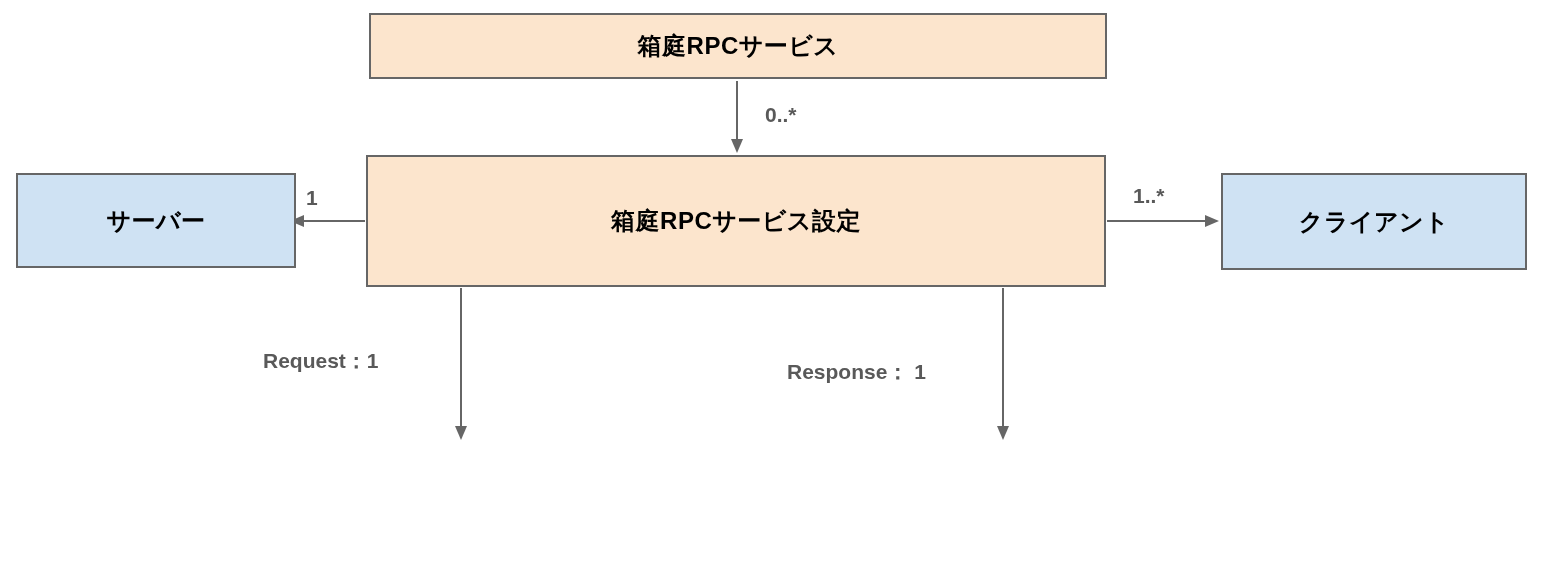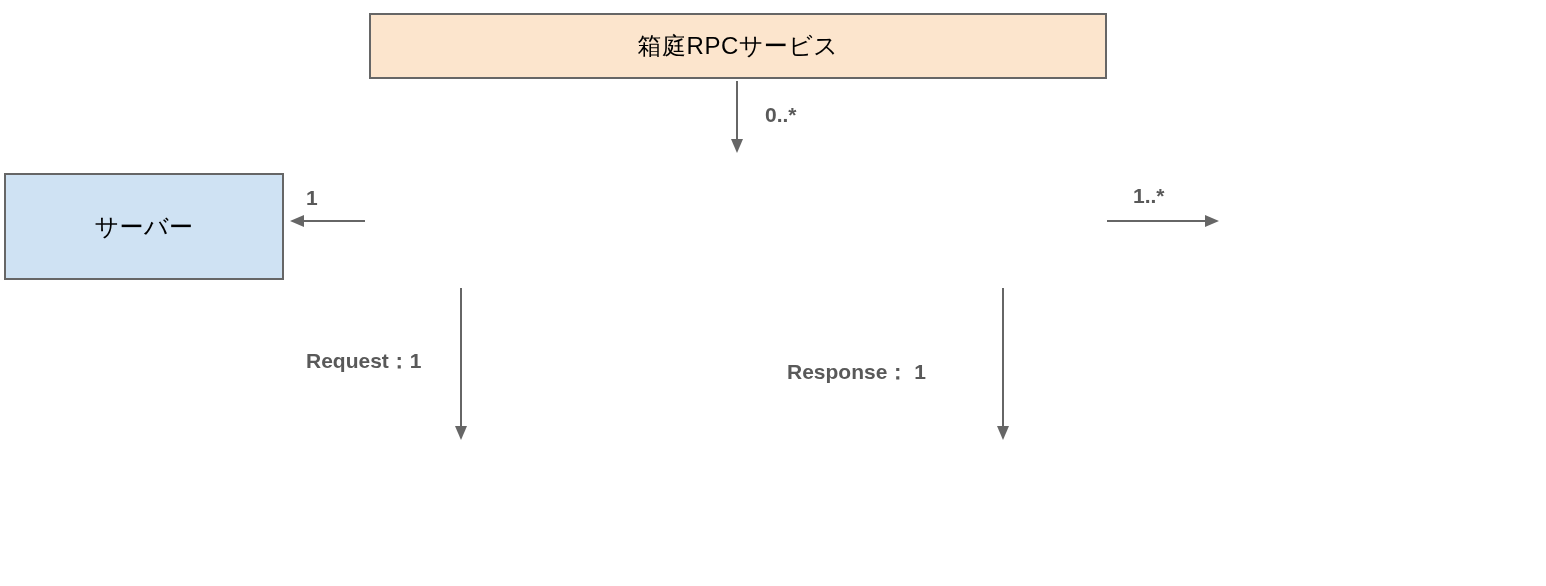--- a/index.html
+++ b/index.html
@@ -6,21 +6,21 @@
     --node-orange:#fce5cd; --node-blue:#cfe2f3; --node-gray:#d9d9d9;
     --border:#666666; --arrow:#666666; --edge-label:#595959;
     --node-text:#000000; --background:#ffffff;
   }
   html,body{margin:0;padding:0;}
   body{background:var(--background);font-family:"Liberation Sans","DejaVu Sans",sans-serif;}
   .canvas{position:relative;width:1546px;height:586px;background:var(--background);overflow:hidden;}
   .node{
     position:absolute;box-sizing:border-box;border:2px solid var(--border);
     display:flex;align-items:center;justify-content:center;
-    font-weight:normal;font-size:24px;color:var(--node-text);
+    font-weight:bold;font-size:24px;color:var(--node-text);
     text-align:center;letter-spacing:0.5px;
   }
   .node--orange{background:var(--node-orange);}
   .node--blue{background:var(--node-blue);}
   .node--gray{background:var(--node-gray);}
   .edge-label{
     position:absolute;font-weight:bold;font-size:21px;color:var(--edge-label);
     white-space:nowrap;
   }
   .arrows{position:absolute;left:0;top:0;width:1546px;height:586px;}
@@ -42,30 +42,36 @@
     <line x1="365" y1="221" x2="304" y2="221" marker-end="url(#ah)"></line>
     <line x1="1107" y1="221" x2="1205" y2="221" marker-end="url(#ah)"></line>
     <line x1="461" y1="288" x2="461" y2="426" marker-end="url(#ah)"></line>
     <line x1="1003" y1="288" x2="1003" y2="426" marker-end="url(#ah)"></line>
   </svg>
 
   <div class="node node--orange" style="left:369px;top:13px;width:738px;height:66px;">
     <span>箱庭RPCサービス</span>
   </div>
 
+  <div class="node node--orange" style="left:366px;top:155px;width:740px;height:132px;">
+    <span>箱庭RPCサービス設定</span>
+  </div>
 
-  <div class="node node--blue" style="left:4px;top:173px;width:280px;height:107px;">
+  <div class="node node--blue" style="left:16px;top:173px;width:280px;height:95px;">
     <span>サーバー</span>
   </div>
 
+  <div class="node node--blue" style="left:1221px;top:173px;width:306px;height:97px;">
+    <span>クライアント</span>
+  </div>
 
 
   <div class="edge-label" style="left:765px;top:103px;">0..*</div>
 
   <div class="edge-label" style="left:306px;top:186px;">1</div>
 
   <div class="edge-label" style="left:1133px;top:184px;">1..*</div>
 
-  <div class="edge-label" style="left:263px;top:347px;margin-left:43px;">Request：1</div>
+  <div class="edge-label" style="left:263px;top:347px;">Request：1</div>
 
   <div class="edge-label" style="left:787px;top:358px;">Response： 1</div>
 
 </div>
 
 </body></html>

